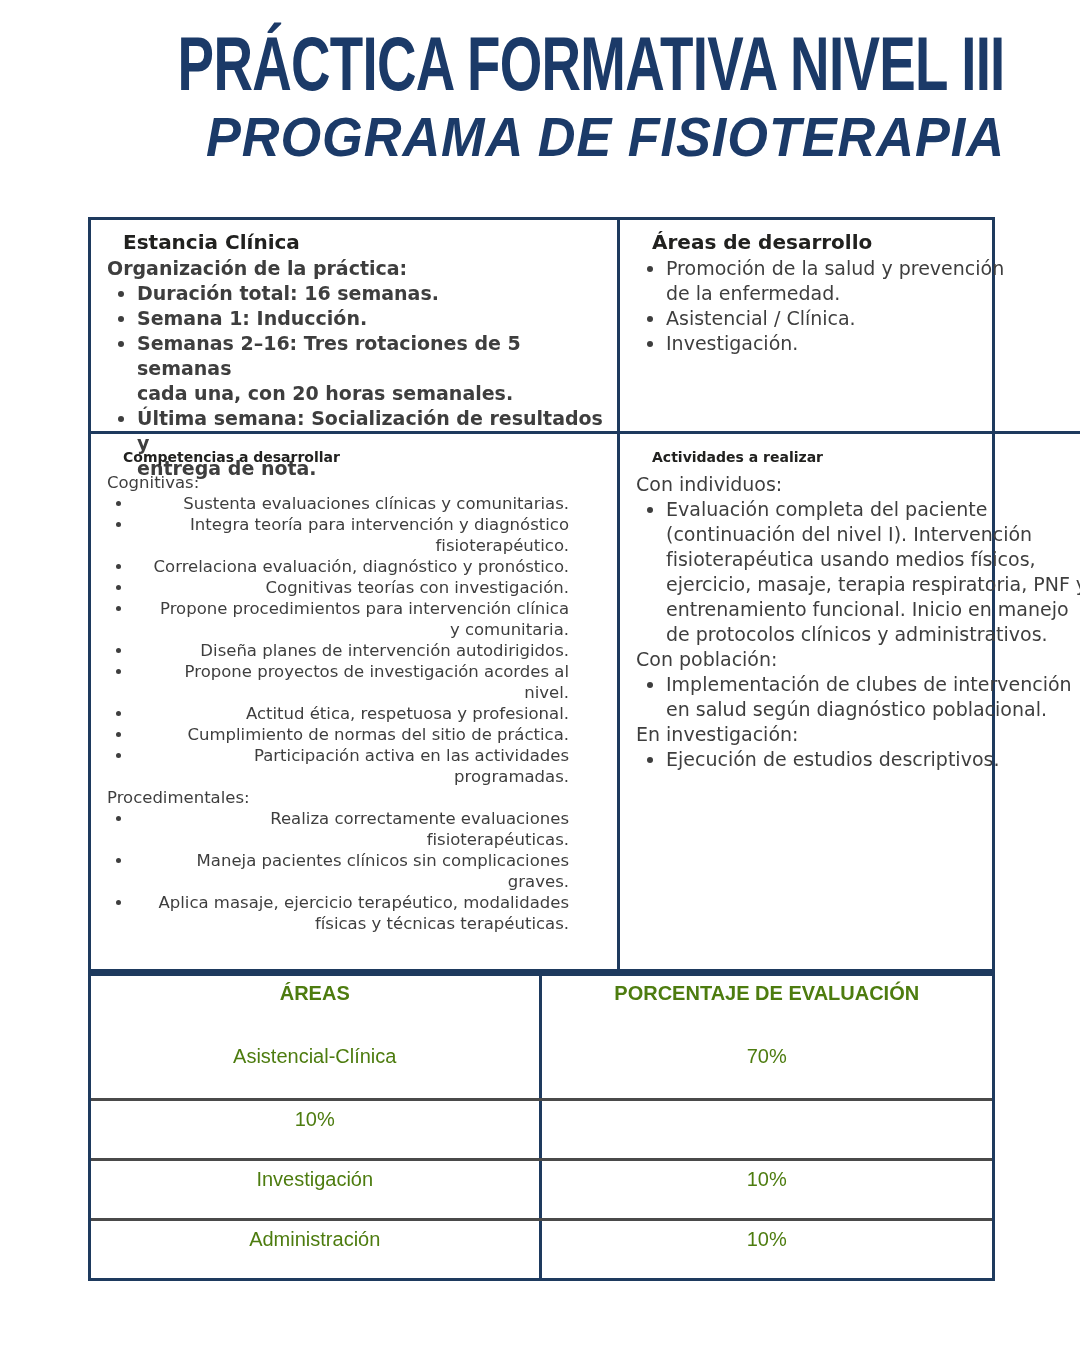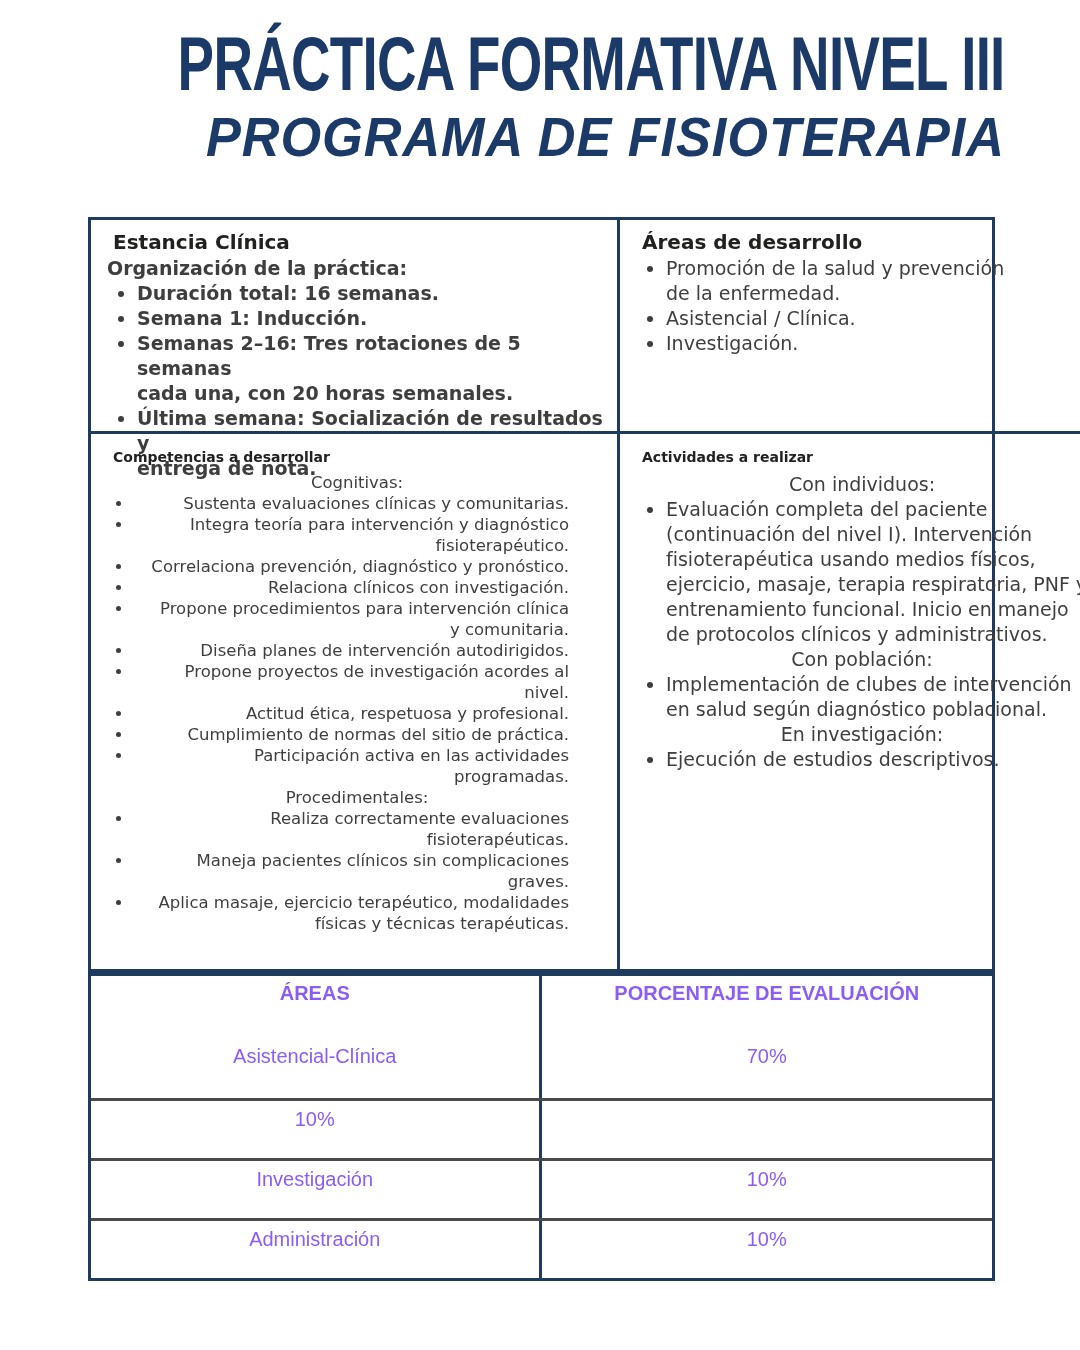--- a/index.html
+++ b/index.html
@@ -32,47 +32,47 @@
 
   
   .info-grid{
     position:absolute;left:88px;top:217px;width:907px;
     display:grid;grid-template-columns:1fr 1fr;grid-template-rows:214px 535px;
     border:3px solid var(--navy);border-bottom-width:4px;background:#ffffff;
   }
   .cell{padding:9px 10px 6px 16px;color:var(--body-text);overflow:visible;}
   .cell-left{border-right:3px solid var(--navy);}
   .cell-top{border-bottom:3px solid var(--navy);}
-  .cell h3{margin:0 0 1px 6px;font-weight:bold;color:var(--heading-text);}
+  .cell h3{margin:0 0 1px 16px;font-weight:bold;color:var(--heading-text);}
   .row1 h3{font-size:20px;line-height:26px;}
   .row2 h3{font-size:14px;line-height:28px;}
   .cell p{margin:0;}
   .cell ul{margin:0;padding-left:30px;list-style:disc;}
   .cell li{white-space:pre-line;}
 
   .cell-estancia{position:relative;z-index:2;}
   .cell-estancia p,.cell-estancia li{font-size:19px;line-height:25px;font-weight:bold;}
   .cell-estancia ul{width:500px;}
 
   .cell-areas p,.cell-areas li{font-size:19px;line-height:25px;}
 
   .cell-competencias{position:relative;z-index:2;}
   .cell-competencias p,.cell-competencias li{font-size:16.5px;line-height:21px;}
   .cell-competencias ul{width:462px;padding-left:26px;text-align:right;}
 
   .cell-actividades p,.cell-actividades li{font-size:19px;line-height:25px;}
   .cell-actividades ul{width:452px;}
 
-  .group-label{margin:0;text-align:center;}
+  .group-label{margin:0;}
 
   
   .eval-table{
     position:absolute;left:88px;top:973px;width:907px;
     border:3px solid var(--navy);background:#ffffff;
-    font-family:"Liberation Sans",sans-serif;color:#8b5cf6;
+    font-family:"Liberation Sans",sans-serif;color:#4d7c0f;
   }
   .et-row{display:grid;grid-template-columns:1fr 1fr;min-height:60px;}
   .et-header{min-height:62px;}
   .et-row + .et-row{border-top:3px solid var(--table-line);}
   .et-cell{text-align:center;padding-top:6px;font-size:20px;line-height:24px;}
   .et-cell:first-child{border-right:3px solid var(--navy);}
   .et-header .et-cell{font-weight:bold;padding-top:5px;}
 </style>
 </head>
 <body>
@@ -114,22 +114,22 @@
     </div>
 
     <div class="cell cell-left row2 cell-competencias">
       <h3>Competencias a desarrollar</h3>
       <div>
           <p class="group-label">Cognitivas:</p>
           <ul>
             <li>Sustenta evaluaciones clínicas y comunitarias.</li>
             <li>Integra teoría para intervención y diagnóstico
 fisioterapéutico.</li>
-            <li>Correlaciona prevención, diagnóstico y pronóstico.</li>
-            <li>Relaciona clínicos con investigación.</li>
+            <li>Correlaciona evaluación, diagnóstico y pronóstico.</li>
+            <li>Cognitivas teorías con investigación.</li>
             <li>Propone procedimientos para intervención clínica
 y comunitaria.</li>
             <li>Diseña planes de intervención autodirigidos.</li>
             <li>Propone proyectos de investigación acordes al
 nivel.</li>
           </ul>
           <ul>
             <li>Actitud ética, respetuosa y profesional.</li>
             <li>Cumplimiento de normas del sitio de práctica.</li>
             <li>Participación activa en las actividades

